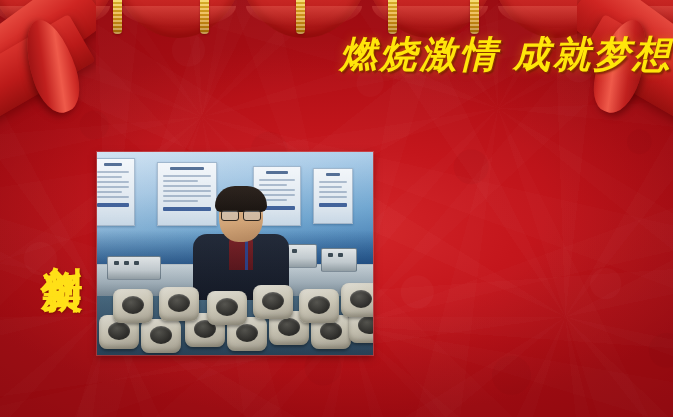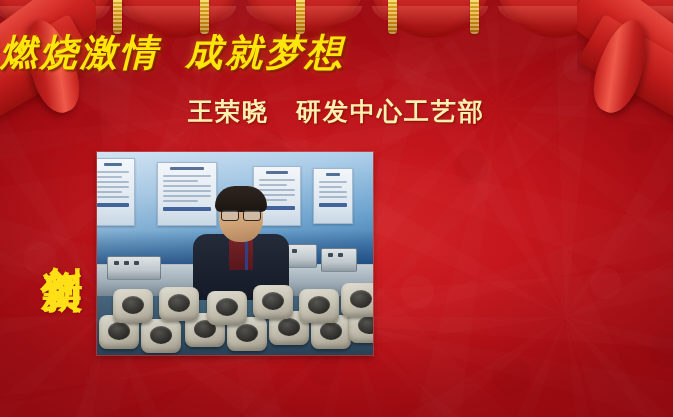--- a/index.html
+++ b/index.html
@@ -100,22 +100,22 @@
     position:absolute;width:44px;height:96px;left:30px;top:18px;
     transform:rotate(-18deg);
     border-radius:50% 50% 46% 46%/60% 60% 40% 40%;
     background:linear-gradient(100deg,#8d0c0e 0%,#c0201e 35%,#ef5a4a 62%,#cd2a25 85%,#9a1111 100%);
     box-shadow:-3px 2px 7px rgba(70,0,0,.55);
   }
 
   
   .title{
     position:absolute;left:0;right:0;top:31px;height:48px;
-    text-align:left;
-    font-family:Liberation Mono, monospace;
+    text-align:right;
+    font-family:Liberation Sans, sans-serif;
     font-size:37px;font-weight:700;letter-spacing:3px;
     color:#ffe60a;
     text-shadow:1px 1px 0 #8d3500, 2px 2px 2px rgba(110,20,0,.75), 0 0 10px rgba(255,190,0,.35);
     line-height:48px;white-space:nowrap;
     font-style:italic;
   }
 
   
   .subtitle{
     position:absolute;left:0;right:0;top:96px;height:32px;
@@ -271,21 +271,20 @@
     <div class="curl"></div>
   </div>
   <div class="ribbon right">
     <div class="band"></div>
     <div class="band2"></div>
     <div class="curl"></div>
   </div>
 
   <div class="title">燃烧激情  成就梦想</div>
 
-  <div class="subtitle">王荣晓　研发中心工艺部</div>
 
   <div class="award">创新奖</div>
 
   <div class="photo">
     <div class="ph-wall"></div>
 
     <div class="ph-poster" style="left:-6px;top:6px;width:42px;height:66px;">
       <i class="t"></i>
         <i></i>
         <i class="s"></i>

